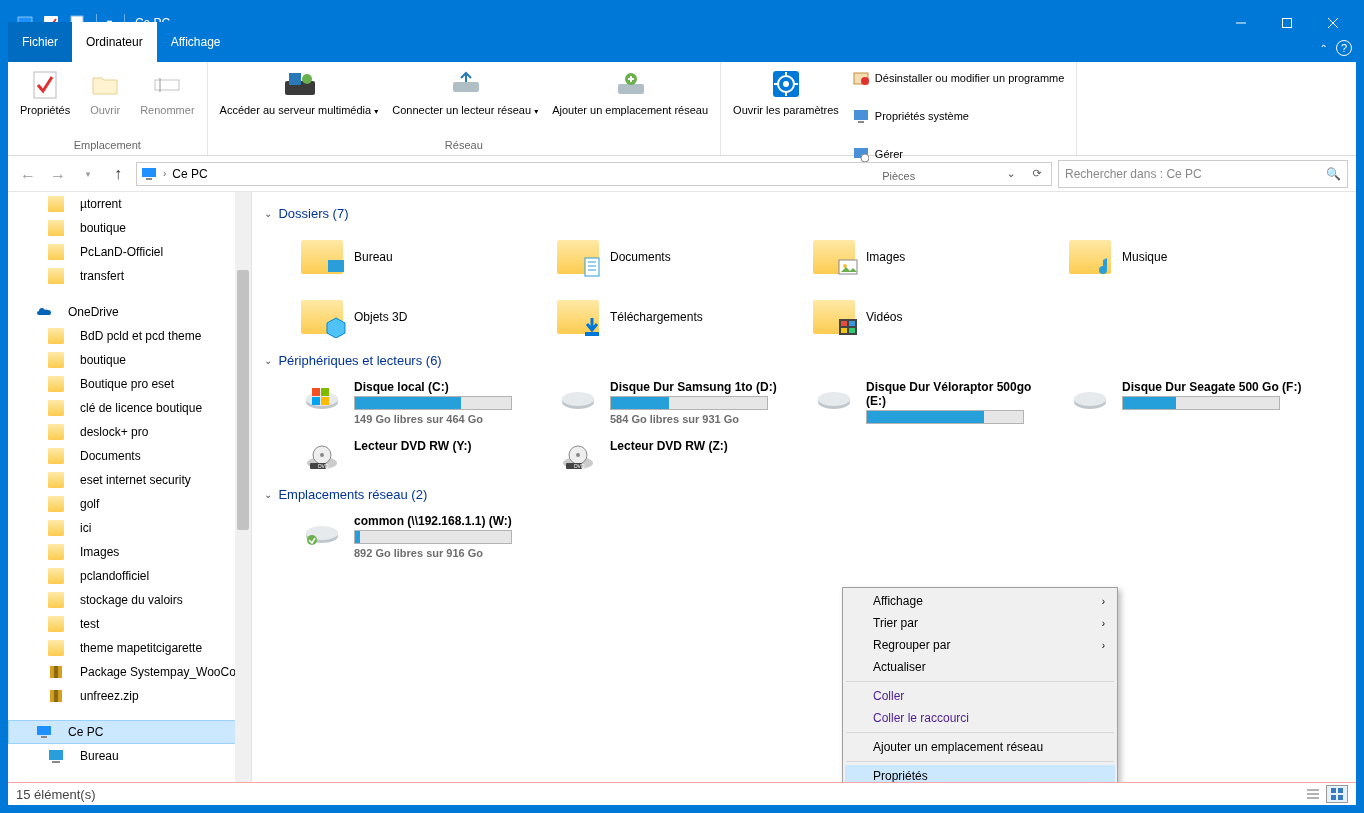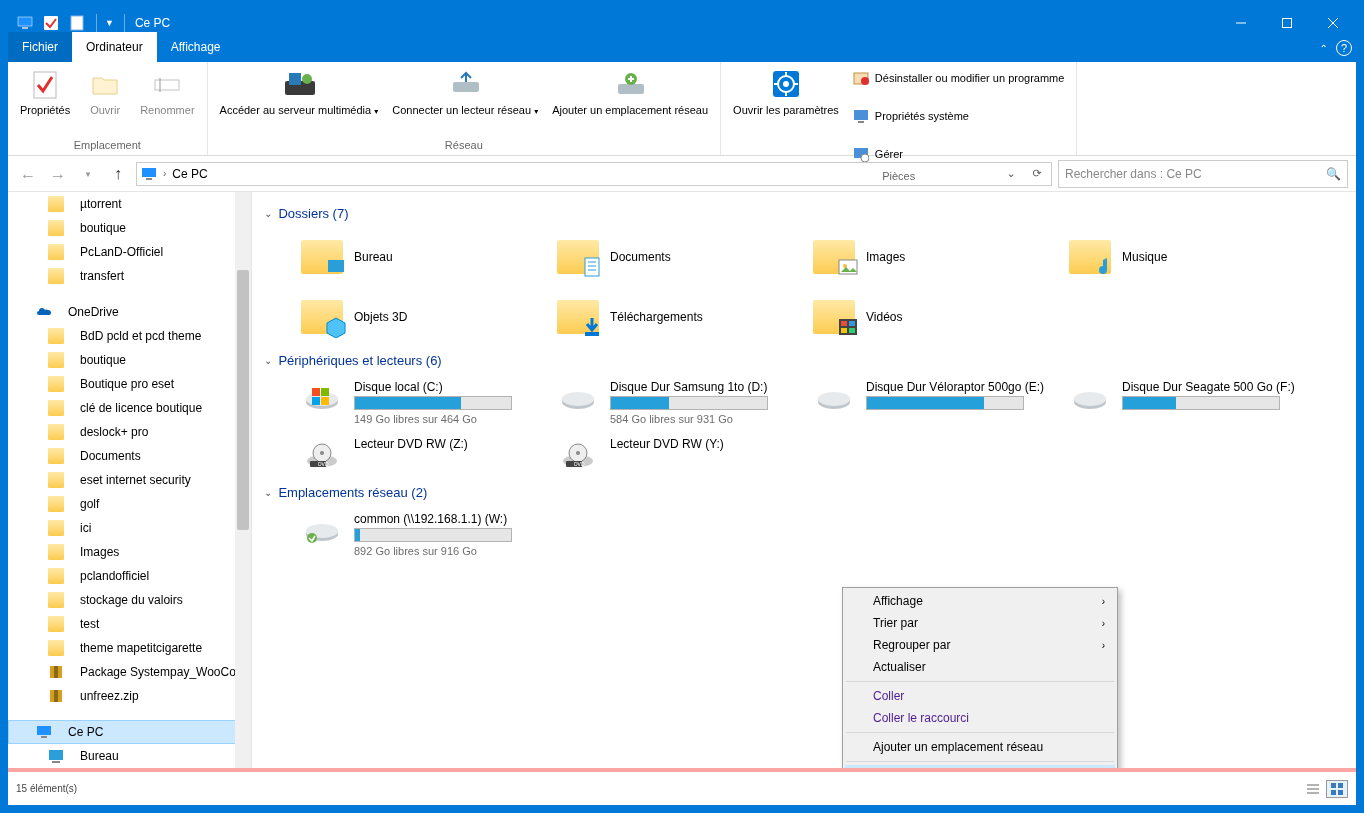--- a/index.html
+++ b/index.html
@@ -10,21 +10,21 @@
 .titlebar { height: 30px; background: #0078d7; color: #fff; display: flex; align-items: center; font-size: 12px; }
 .titlebar .qat { display: flex; align-items: center; gap: 4px; padding: 0 6px; }
 .qat-icon { width: 22px; height: 22px; display: flex; align-items: center; justify-content: center; }
 .titlebar .sep { width: 1px; height: 18px; background: rgba(255,255,255,0.4); margin: 0 4px; }
 .titlebar .title { padding-left: 6px; }
 .titlebar .spacer { flex: 1; }
 .winbtn { width: 46px; height: 30px; display: flex; align-items: center; justify-content: center; color: #fff; }
 
 
 .tabs { height: 24px; background: #0078d7; display: flex; align-items: flex-end; position: relative; }
-.tab { height: 30px; padding: 8px 14px; font-size: 12px; display: flex; align-items: center; color: #fff; background: #0078d7; }
+.tab { height: 40px; padding: 8px 14px; font-size: 12px; display: flex; align-items: center; color: #fff; background: #0078d7; }
 .tab.file { background: #006cc1; }
 .tab.active { background: #fff; color: #000; }
 .tab-right { position: absolute; right: 4px; top: 2px; display: flex; gap: 8px; align-items: center; }
 .help-icon { width: 16px; height: 16px; border-radius: 50%; background: #0078d7; color: #fff; font-size: 11px; display: flex; align-items: center; justify-content: center; border: 1px solid #fff; }
 
 
 .ribbon { height: 94px; background: #fff; border-bottom: 1px solid #dadada; display: flex; }
 .rgroup { border-right: 1px solid #e5e5e5; padding: 2px 6px; display: flex; flex-direction: column; }
 .rgroup-content { flex: 1; display: flex; align-items: flex-start; gap: 2px; }
 .rgroup-label { font-size: 11px; color: #666; text-align: center; padding: 2px 0; }
@@ -63,36 +63,36 @@
 .group-header { display: flex; align-items: center; gap: 6px; color: #003399; font-size: 13px; padding: 6px 4px; cursor: default; }
 .group-header .chev { color: #555; font-size: 10px; }
 .folder-grid, .drive-grid { display: grid; grid-template-columns: repeat(4, 256px); gap: 0; padding-left: 40px; }
 .fitem { display: flex; align-items: center; height: 60px; gap: 10px; }
 .fitem .ficon { width: 44px; height: 44px; display: flex; align-items: center; justify-content: center; flex-shrink: 0; }
 .folder-big { width: 42px; height: 34px; background: linear-gradient(#ffe9a6,#fccc51); border-radius: 2px; position: relative; }
 .folder-big .overlay { position: absolute; right: -4px; bottom: -4px; width: 22px; height: 22px; }
 .ditem { display: flex; align-items: flex-start; gap: 10px; padding: 6px 0; }
 .ditem .dicon { width: 44px; height: 36px; flex-shrink: 0; display: flex; align-items: center; justify-content: center; }
 .drive-svg { width: 40px; height: 28px; }
-.dinfo { flex: 1; padding-right: 16px; }
+.dinfo { flex: 1; padding-right: 16px; font-weight: bold; }
 .dname { padding-bottom: 2px; }
 .dbar { height: 14px; border: 1px solid #b3b3b3; background: #e6e6e6; margin-bottom: 3px; position: relative; width: 158px; }
 .dbar-fill { position: absolute; left: 0; top: 0; bottom: 0; background: #26a0da; }
 .dfree { color: #6d6d6d; font-size: 11px; }
 
 
 .context-menu { position: absolute; background: #f0f0f0; border: 1px solid #a0a0a0; box-shadow: 3px 3px 6px rgba(0,0,0,0.25); font-size: 12px; padding: 2px; width: 276px; }
 .cm-item { height: 22px; display: flex; align-items: center; padding: 0 28px; position: relative; }
 .cm-item.hover { background: #cce8ff; }
 .cm-item.disabled { color: #4c1d95; }
 .cm-item .arrow { position: absolute; right: 10px; font-size: 10px; }
 .cm-sep { height: 1px; background: #d7d7d7; margin: 3px 1px; }
 
 
-.statusbar { height: 37px; border-top: 4px solid #fca5a5; display: flex; align-items: center; font-size: 10px; padding: 0 8px; color: #444; }
+.statusbar { height: 23px; border-top: 1px solid #fca5a5; display: flex; align-items: center; font-size: 13px; padding: 0 8px; color: #444; }
 .statusbar .spacer { flex: 1; }
 .view-toggle { width: 22px; height: 18px; border: 1px solid transparent; display: flex; align-items: center; justify-content: center; margin-left: 2px; }
 .view-toggle.active { border-color: #999; background: #e5f1fb; }
 </style>
 </head>
 <body>
 
 <div class="window">
 
   <div class="titlebar">
@@ -564,35 +564,35 @@
             <span class="dicon">
               <svg class="drive-svg">
                 <ellipse cx="20" cy="20" rx="15" ry="6" fill="#ccc"></ellipse>
                 <circle cx="20" cy="12" r="9" fill="#eee" stroke="#888"></circle>
                 <circle cx="20" cy="12" r="2" fill="#888"></circle>
                 <rect x="8" y="20" width="16" height="6" rx="1" fill="#444"></rect>
                 <text x="16" y="25" font-size="5" fill="#fff">DVD</text>
               </svg>
             </span>
             <div class="dinfo">
-              <div class="dname">Lecteur DVD RW (Z:)</div>
+              <div class="dname">Lecteur DVD RW (Y:)</div>
             </div>
           </div>
           <div class="ditem">
             <span class="dicon">
               <svg class="drive-svg">
                 <ellipse cx="20" cy="20" rx="15" ry="6" fill="#ccc"></ellipse>
                 <circle cx="20" cy="12" r="9" fill="#eee" stroke="#888"></circle>
                 <circle cx="20" cy="12" r="2" fill="#888"></circle>
                 <rect x="8" y="20" width="16" height="6" rx="1" fill="#444"></rect>
                 <text x="16" y="25" font-size="5" fill="#fff">DVD</text>
               </svg>
             </span>
             <div class="dinfo">
-              <div class="dname">Lecteur DVD RW (Y:)</div>
+              <div class="dname">Lecteur DVD RW (Z:)</div>
             </div>
           </div>
         </div>
 
       <div class="group-header">
           <span class="chev">⌄</span>
           <span>Emplacements réseau (2)</span>
         </div>
       <div class="drive-grid" id="netlocs">
           <div class="ditem">

